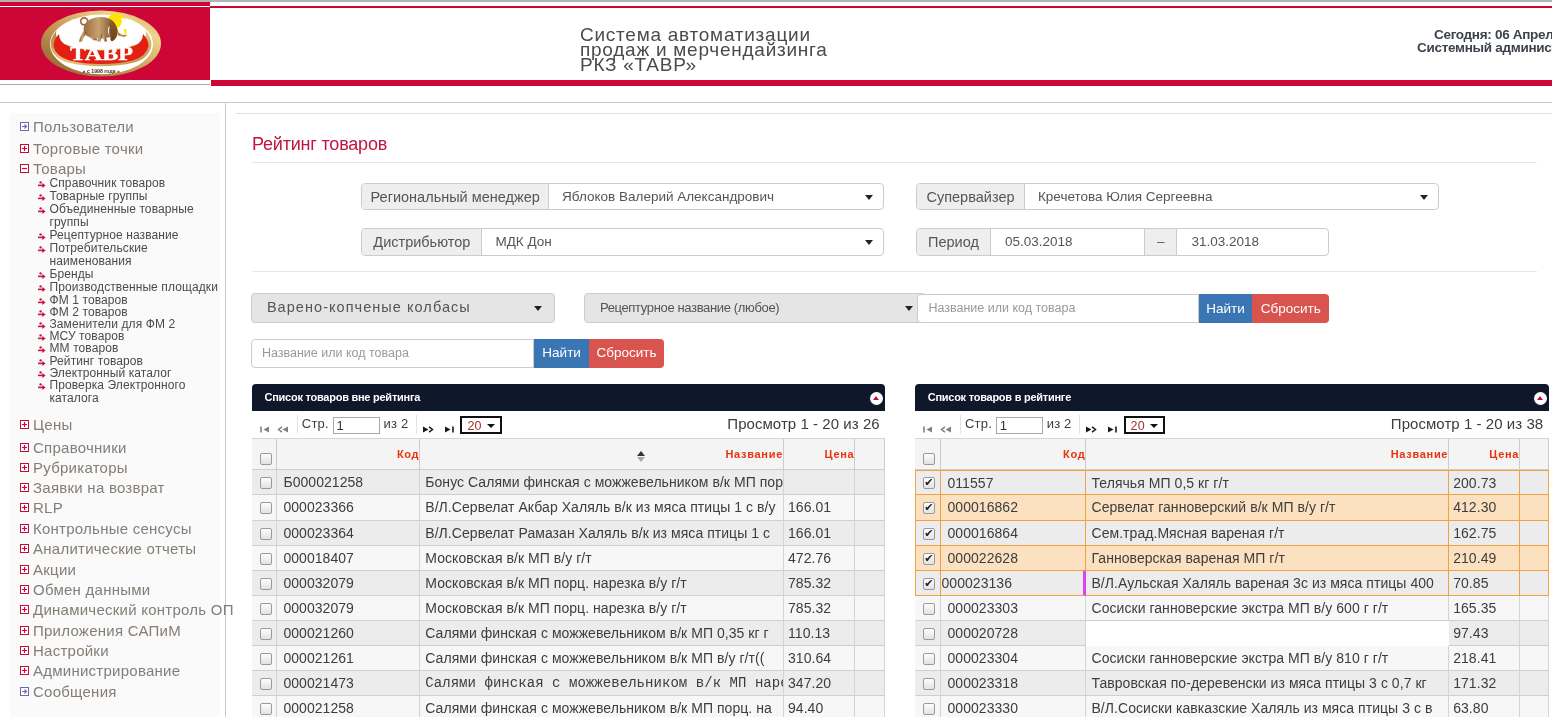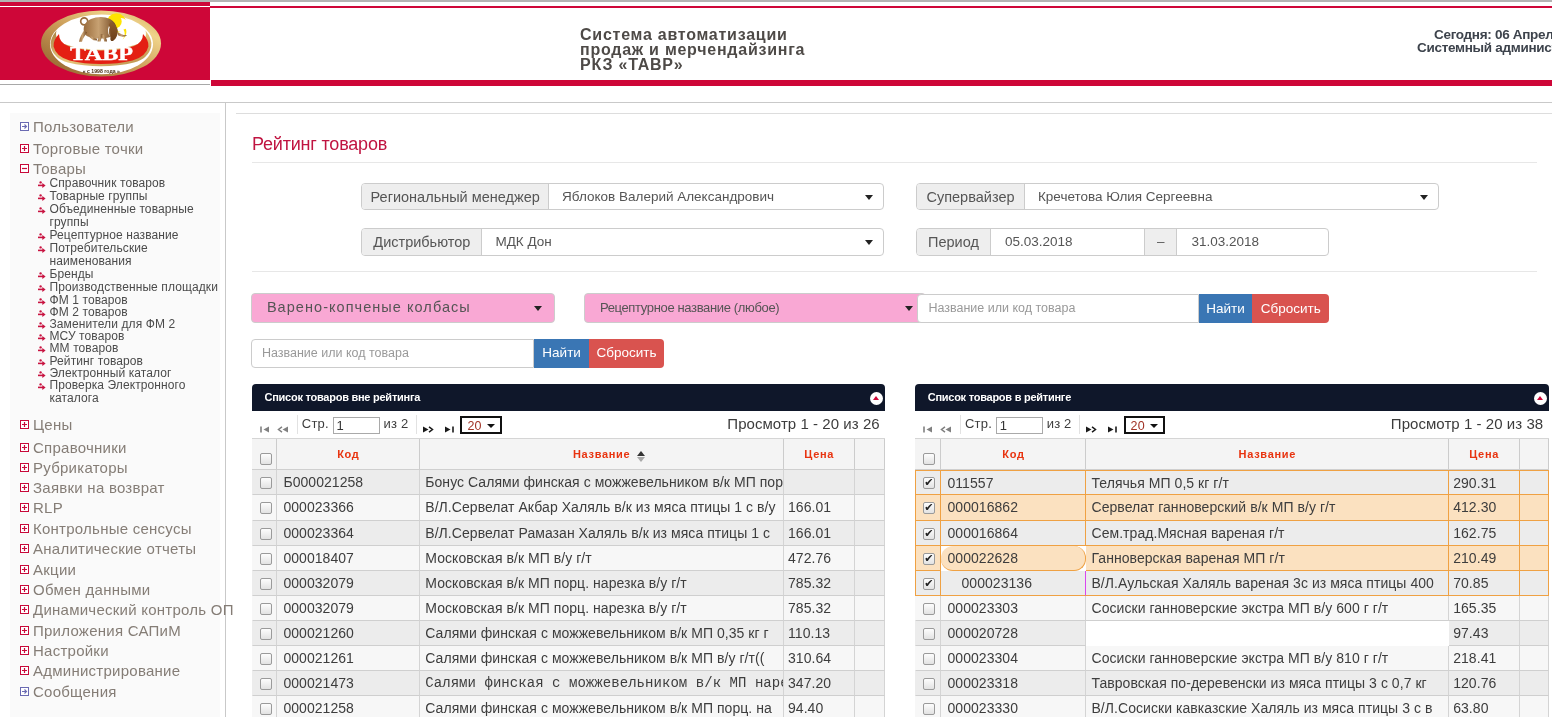--- a/index.html
+++ b/index.html
@@ -4,62 +4,62 @@
 body{font-family:"Liberation Sans",sans-serif;background:#fff;width:1552px;height:717px;overflow:hidden;position:relative;}
 .abs{position:absolute;}
 .nw{white-space:nowrap;}
 
 #topgray{left:0;top:0;width:1552px;height:2px;background:#b3b3b3;}
 #redline{left:210px;top:6px;width:1342px;height:1.5px;background:#ce0638;}
 #logoblk{left:0;top:2px;width:210px;height:77.5px;background:#ce0638;}
 #logowhite{left:0;top:6.3px;width:210px;height:1.1px;background:#fff;}
 #hdrbar{left:210.5px;top:80px;width:1341.5px;height:5.6px;background:#ce0638;}
 #logograyline{left:0;top:84.3px;width:210px;height:1.2px;background:#a8a8a8;}
-#hdrtitle{left:580px;top:26.5px;font-size:16px;font-weight:bold;color:#4e4a47;line-height:15.4px;letter-spacing:0.75px;}
+#hdrtitle{left:580px;top:26.5px;font-size:19px;font-weight:normal;color:#4e4a47;line-height:15.4px;letter-spacing:0.75px;}
 #hdrright{left:1434px;top:28px;font-size:13.5px;font-weight:bold;color:#3d434c;line-height:13.4px;letter-spacing:-0.3px;}
 #hdrright div{white-space:nowrap;}
 
 #mainhline{left:0;top:102.2px;width:1552px;height:1px;background:#c9c9c9;}
 #mainvline{left:225.4px;top:103px;width:1px;height:614px;background:#c9c9c9;}
 #sidebox{left:10px;top:112.8px;width:210px;height:605px;background:#fafafa;}
 
 .mi{position:absolute;height:14px;line-height:14px;font-size:15px;font-weight:normal;color:#857d76;white-space:nowrap;letter-spacing:0.25px;text-align:right;}
 .mi svg{position:absolute;left:-13px;top:2px;}
 .si{position:absolute;height:13px;line-height:13px;font-size:12px;color:#4b4b4b;white-space:nowrap;letter-spacing:0.1px;}
 .si svg{position:absolute;left:-12px;top:4px;}
 
 #cttop{left:236.2px;top:113.2px;width:1315.8px;height:1px;background:#ddd;}
 #h1{left:252px;top:134px;font-size:18px;color:#c01441;letter-spacing:-0.2px;}
 .hr{height:1px;background:#e7e7e7;}
 
 .ig{position:absolute;height:27.4px;border:1px solid #ccc;border-radius:4px;background:#fff;}
 .ig .lbl{position:absolute;left:0;top:0;bottom:0;background:#eee;border-right:1px solid #ccc;border-radius:3px 0 0 3px;color:#555;font-size:14.5px;line-height:26px;text-align:center;}
 .ig .val{position:absolute;top:0;bottom:0;color:#555;font-size:13.5px;line-height:26px;white-space:nowrap;}
 .caret{position:absolute;top:11px;width:0;height:0;border-left:4.5px solid transparent;border-right:4.5px solid transparent;border-top:5px solid #222;right:3px;}
-.selbox{position:absolute;border:1px solid #ccc;border-radius:4px;background:#f9a8d4;color:#555;font-size:14.5px;}
+.selbox{position:absolute;border:1px solid #ccc;border-radius:4px;background:#e5e5e5;color:#555;font-size:14.5px;}
 .selbox .t{position:absolute;left:15px;top:0;bottom:0;line-height:27.5px;white-space:nowrap;}
 .inpbox{position:absolute;border:1px solid #ccc;border-radius:4px;background:#fff;}
 .inpbox .ph{position:absolute;left:10px;top:0;bottom:0;line-height:27px;color:#999;font-size:12.5px;white-space:nowrap;}
 .btn{position:absolute;color:#fff;font-size:13.5px;text-align:center;}
 .btn.blue{background:#3a76b4;}
 .btn.red{background:#d9534f;border-radius:0 4px 4px 0;}
 
 .grid{position:absolute;}
 .tbar{position:absolute;left:0;top:0;height:27px;width:100%;background:#0f172a;border-radius:4px 4px 0 0;}
 .tbar .tt{position:absolute;left:13px;top:0;height:27px;line-height:27px;color:#fff;font-weight:bold;font-size:11px;letter-spacing:-0.25px;}
 .tbar .circ{position:absolute;top:7.6px;width:13.4px;height:13.4px;border-radius:50%;background:#fff;}
 .tbar .circ:after{content:"";position:absolute;left:3.2px;top:4.2px;width:0;height:0;border-left:3.6px solid transparent;border-right:3.6px solid transparent;border-bottom:4.5px solid #ce0638;}
 .pager{position:absolute;left:0;top:27px;height:27.2px;width:100%;background:#fff;font-size:13px;color:#3c3c3c;letter-spacing:0.2px;text-decoration:underline;}
 .pager .pv{position:absolute;top:4px;height:19px;width:1px;background:#e2e2e2;}
 .pgin{position:absolute;top:6.3px;height:16.5px;width:47px;border:1px solid #a9a9a9;background:#fff;font-size:13px;color:#333;line-height:15px;padding-left:3px;}
 .pgsel{position:absolute;top:4.5px;height:18.6px;width:41.5px;border:2px solid #111;background:#fff;font-size:12.5px;color:#a03326;line-height:15px;}
 .pgsel .n{position:absolute;left:5px;top:1px;}
 .pgsel .c{position:absolute;right:5px;top:6px;width:0;height:0;border-left:4px solid transparent;border-right:4px solid transparent;border-top:4.5px solid #111;}
 .hdrow{position:absolute;left:0;height:32.1px;background:#f4f4f4;border-top:1px solid #d5d5d5;border-bottom:1px solid #cfcfcf;width:100%;}
-.hc{position:absolute;top:0;bottom:0;border-right:1px solid #ccc;color:#e8330f;font-weight:bold;font-size:11px;letter-spacing:0.7px;text-align:center;line-height:31px;}
+.hc{position:absolute;top:0;bottom:0;border-right:1px solid #ccc;color:#e8330f;font-weight:bold;font-size:11px;letter-spacing:0.7px;text-align:right;line-height:31px;}
 .row{position:absolute;left:0;height:25.1px;width:100%;}
 .cell{position:absolute;top:0;bottom:0;border-right:1px solid #d4d4d4;border-bottom:1px solid #cfcfcf;font-size:14px;color:#3d3d3d;line-height:25px;white-space:nowrap;overflow:hidden;letter-spacing:0.05px;}
 .cbx{position:absolute;width:12px;height:12px;border:1px solid #9a9a9a;border-radius:2px;background:linear-gradient(#fdfdfd,#e2e2e2);}
 .cbx.on:after{content:"\2714";position:absolute;left:0.5px;top:-2px;font-size:11px;color:#222;}
 .sorts{position:absolute;width:0;height:0;border-left:4.5px solid transparent;border-right:4.5px solid transparent;}
 </style></head><body>
 <div class="abs" id="topgray"></div>
 <div class="abs" id="redline"></div>
 <div class="abs" id="logoblk"></div>
 <div class="abs" id="logowhite"></div>
@@ -469,21 +469,21 @@
       <div class="hc" style="left:26.8px;width:145.0px">Код</div>
       <div class="hc" style="left:171.8px;width:362.7px">Название</div>
       <div class="hc" style="left:534.5px;width:71.0px">Цена</div>
       <div class="hc" style="left:605.5px;width:28.5px"></div>
       <div class="cbx" style="left:8px;top:13.8px"></div>
     </div>
     <div class="row" style="top:86.20px">
       <div class="cell" style="left:0.0px;width:26.8px;padding-left:0px;background:#ececec;border-right:1px solid #efa143;border-bottom:1px solid #efa143;border-top:1px solid #efa143;border-left:1px solid #efa143;"></div>
       <div class="cell" style="left:26.8px;width:145.0px;padding-left:6px;background:#ececec;border-right:1px solid #efa143;border-bottom:1px solid #efa143;border-top:1px solid #efa143;">011557</div>
       <div class="cell" style="left:171.8px;width:362.7px;padding-left:5px;background:#ececec;border-right:1px solid #efa143;border-bottom:1px solid #efa143;border-top:1px solid #efa143;">Телячья МП 0,5 кг г/т</div>
-      <div class="cell" style="left:534.5px;width:71.0px;padding-left:4px;background:#ececec;border-right:1px solid #efa143;border-bottom:1px solid #efa143;border-top:1px solid #efa143;">290.31</div>
+      <div class="cell" style="left:534.5px;width:71.0px;padding-left:4px;background:#ececec;border-right:1px solid #efa143;border-bottom:1px solid #efa143;border-top:1px solid #efa143;">200.73</div>
       <div class="cell" style="left:605.5px;width:28.5px;padding-left:0px;background:#ececec;border-right:1px solid #efa143;border-bottom:1px solid #efa143;border-top:1px solid #efa143;"></div>
       <div class="cbx on" style="left:8px;top:7px"></div>
     </div>
     <div class="row" style="top:111.30px">
       <div class="cell" style="left:0.0px;width:26.8px;padding-left:0px;background:#fbe1c0;border-right:1px solid #efa143;border-bottom:1px solid #efa143;border-left:1px solid #efa143;"></div>
       <div class="cell" style="left:26.8px;width:145.0px;padding-left:6px;background:#fbe1c0;border-right:1px solid #efa143;border-bottom:1px solid #efa143;">000016862</div>
       <div class="cell" style="left:171.8px;width:362.7px;padding-left:5px;background:#fbe1c0;border-right:1px solid #efa143;border-bottom:1px solid #efa143;">Сервелат ганноверский в/к МП в/у г/т</div>
       <div class="cell" style="left:534.5px;width:71.0px;padding-left:4px;background:#fbe1c0;border-right:1px solid #efa143;border-bottom:1px solid #efa143;">412.30</div>
       <div class="cell" style="left:605.5px;width:28.5px;padding-left:0px;background:#fbe1c0;border-right:1px solid #efa143;border-bottom:1px solid #efa143;"></div>
       <div class="cbx on" style="left:8px;top:7px"></div>
@@ -491,29 +491,29 @@
     <div class="row" style="top:136.40px">
       <div class="cell" style="left:0.0px;width:26.8px;padding-left:0px;background:#ececec;border-right:1px solid #efa143;border-bottom:1px solid #efa143;border-left:1px solid #efa143;"></div>
       <div class="cell" style="left:26.8px;width:145.0px;padding-left:6px;background:#ececec;border-right:1px solid #efa143;border-bottom:1px solid #efa143;">000016864</div>
       <div class="cell" style="left:171.8px;width:362.7px;padding-left:5px;background:#ececec;border-right:1px solid #efa143;border-bottom:1px solid #efa143;">Сем.трад.Мясная вареная г/т</div>
       <div class="cell" style="left:534.5px;width:71.0px;padding-left:4px;background:#ececec;border-right:1px solid #efa143;border-bottom:1px solid #efa143;">162.75</div>
       <div class="cell" style="left:605.5px;width:28.5px;padding-left:0px;background:#ececec;border-right:1px solid #efa143;border-bottom:1px solid #efa143;"></div>
       <div class="cbx on" style="left:8px;top:7px"></div>
     </div>
     <div class="row" style="top:161.50px">
       <div class="cell" style="left:0.0px;width:26.8px;padding-left:0px;background:#fbe1c0;border-right:1px solid #efa143;border-bottom:1px solid #efa143;border-left:1px solid #efa143;"></div>
-      <div class="cell" style="left:26.8px;width:145.0px;padding-left:6px;background:#fbe1c0;border-right:1px solid #efa143;border-bottom:1px solid #efa143;border-radius:12px;">000022628</div>
+      <div class="cell" style="left:26.8px;width:145.0px;padding-left:6px;background:#fbe1c0;border-right:1px solid #efa143;border-bottom:1px solid #efa143;">000022628</div>
       <div class="cell" style="left:171.8px;width:362.7px;padding-left:5px;background:#fbe1c0;border-right:1px solid #efa143;border-bottom:1px solid #efa143;">Ганноверская вареная МП г/т</div>
       <div class="cell" style="left:534.5px;width:71.0px;padding-left:4px;background:#fbe1c0;border-right:1px solid #efa143;border-bottom:1px solid #efa143;">210.49</div>
       <div class="cell" style="left:605.5px;width:28.5px;padding-left:0px;background:#fbe1c0;border-right:1px solid #efa143;border-bottom:1px solid #efa143;"></div>
       <div class="cbx on" style="left:8px;top:7px"></div>
     </div>
     <div class="row" style="top:186.60px">
       <div class="cell" style="left:0.0px;width:26.8px;padding-left:0px;background:#ececec;border-right:1px solid #efa143;border-bottom:1px solid #efa143;border-left:1px solid #efa143;"></div>
-      <div class="cell" style="left:26.8px;width:145.0px;padding-left:20px;background:#ececec;border-right:1px solid #d946ef;border-bottom:1px solid #efa143;">000023136</div>
+      <div class="cell" style="left:26.8px;width:145.0px;padding-left:0;background:#ececec;border-right:3px solid #d946ef;border-bottom:1px solid #efa143;">000023136</div>
       <div class="cell" style="left:171.8px;width:362.7px;padding-left:5px;background:#ececec;border-right:1px solid #efa143;border-bottom:1px solid #efa143;">В/Л.Аульская  Халяль вареная 3с из мяса птицы 400</div>
       <div class="cell" style="left:534.5px;width:71.0px;padding-left:4px;background:#ececec;border-right:1px solid #efa143;border-bottom:1px solid #efa143;">70.85</div>
       <div class="cell" style="left:605.5px;width:28.5px;padding-left:0px;background:#ececec;border-right:1px solid #efa143;border-bottom:1px solid #efa143;"></div>
       <div class="cbx on" style="left:8px;top:7px"></div>
     </div>
     <div class="row" style="top:211.70px">
       <div class="cell" style="left:0.0px;width:26.8px;padding-left:0px;background:#f7f7f7;border-left:1px solid transparent;"></div>
       <div class="cell" style="left:26.8px;width:145.0px;padding-left:6px;background:#f7f7f7;">000023303</div>
       <div class="cell" style="left:171.8px;width:362.7px;padding-left:5px;background:#f7f7f7;">Сосиски ганноверские экстра МП в/у 600 г г/т</div>
       <div class="cell" style="left:534.5px;width:71.0px;padding-left:4px;background:#f7f7f7;">165.35</div>
@@ -532,21 +532,21 @@
       <div class="cell" style="left:26.8px;width:145.0px;padding-left:6px;background:#f7f7f7;">000023304</div>
       <div class="cell" style="left:171.8px;width:362.7px;padding-left:5px;background:#f7f7f7;">Сосиски ганноверские экстра МП в/у 810 г г/т</div>
       <div class="cell" style="left:534.5px;width:71.0px;padding-left:4px;background:#f7f7f7;">218.41</div>
       <div class="cell" style="left:605.5px;width:28.5px;padding-left:0px;background:#f7f7f7;"></div>
       <div class="cbx " style="left:8px;top:7px"></div>
     </div>
     <div class="row" style="top:287.00px">
       <div class="cell" style="left:0.0px;width:26.8px;padding-left:0px;background:#ececec;border-left:1px solid transparent;"></div>
       <div class="cell" style="left:26.8px;width:145.0px;padding-left:6px;background:#ececec;">000023318</div>
       <div class="cell" style="left:171.8px;width:362.7px;padding-left:5px;background:#ececec;">Тавровская по-деревенски из мяса птицы 3 с 0,7 кг</div>
-      <div class="cell" style="left:534.5px;width:71.0px;padding-left:4px;background:#ececec;">120.76</div>
+      <div class="cell" style="left:534.5px;width:71.0px;padding-left:4px;background:#ececec;">171.32</div>
       <div class="cell" style="left:605.5px;width:28.5px;padding-left:0px;background:#ececec;"></div>
       <div class="cbx " style="left:8px;top:7px"></div>
     </div>
     <div class="row" style="top:312.10px">
       <div class="cell" style="left:0.0px;width:26.8px;padding-left:0px;background:#f7f7f7;border-left:1px solid transparent;"></div>
       <div class="cell" style="left:26.8px;width:145.0px;padding-left:6px;background:#f7f7f7;">000023330</div>
       <div class="cell" style="left:171.8px;width:362.7px;padding-left:5px;background:#f7f7f7;">В/Л.Сосиски кавказские Халяль из мяса птицы 3 с в</div>
       <div class="cell" style="left:534.5px;width:71.0px;padding-left:4px;background:#f7f7f7;">63.80</div>
       <div class="cell" style="left:605.5px;width:28.5px;padding-left:0px;background:#f7f7f7;"></div>
       <div class="cbx " style="left:8px;top:7px"></div>

